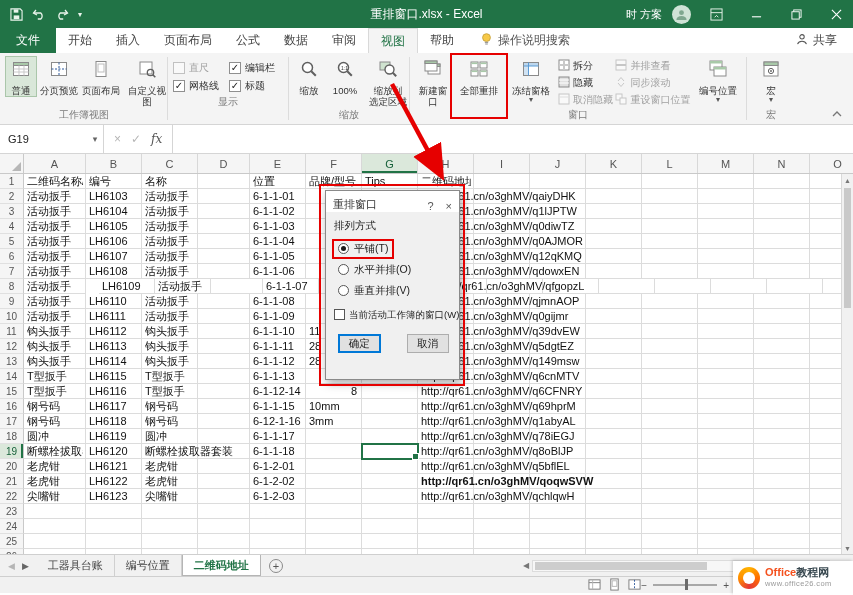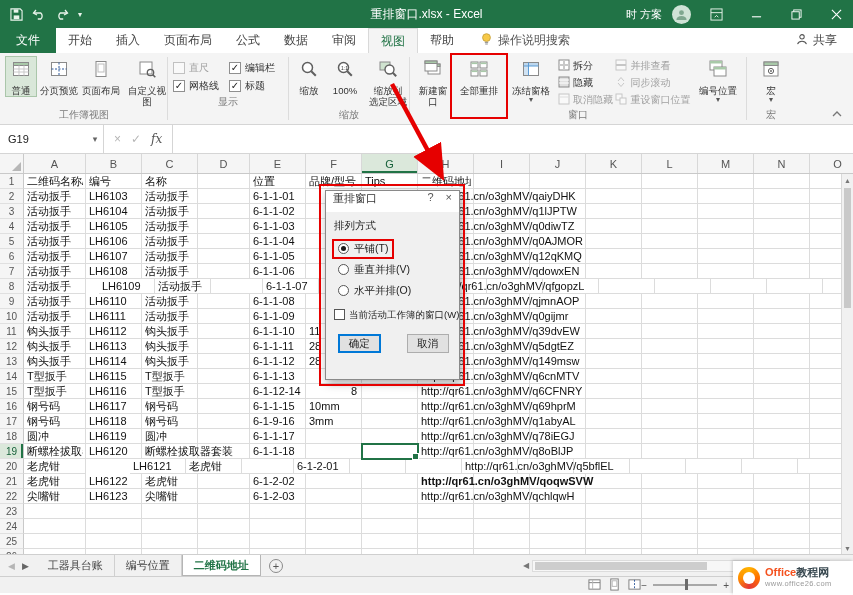--- a/index.html
+++ b/index.html
@@ -91,21 +91,21 @@
 
   
   .statusbar{height:17px;background:#f1f1f1;border-top:1px solid #cfcfcf;position:relative;font-size:10px;color:#555}
   .sb-views{position:absolute;right:212px;top:1px;display:flex;gap:7px;align-items:center}
   .sb-zoom{position:absolute;right:124px;top:1px;display:flex;gap:6px;align-items:center;height:14px}
   .sb-track{width:64px;height:2px;background:#a8a8a8;position:relative}
   .sb-knob{position:absolute;left:50%;top:-5px;width:3px;height:11px;background:#6b6b6b}
 
   
   .dialog{position:absolute;left:325px;top:190px;width:135px;min-height:190px;background:#f0f0f0;border:1px solid #8a8a8a;box-shadow:2px 3px 9px rgba(0,0,0,.35);z-index:20;font-size:10.5px}
-  .dlg-title{height:21px;background:#fff;display:flex;align-items:flex-start;padding:0 7px;color:#333;font-size:11px}
+  .dlg-title{height:21px;background:#fff;display:flex;align-items:flex-end;padding:0 7px;color:#333;font-size:11px}
   .dlg-x{margin-left:auto;display:flex;gap:12px;color:#555}
   .dlg-body{padding:6px 8px 10px}
   .dlg-label{margin:1px 0 6px;color:#222}
   .optline{margin:2px 0;height:19px;display:flex;align-items:center}
   .opt{display:inline-flex;align-items:center;gap:5px;padding:1px 4px}
   .opt.boxed{box-shadow:0 0 0 2px #e60000}
   .rb{width:11px;height:11px;border:1px solid #555;border-radius:50%;background:#fff;position:relative;flex:none}
   .rb.on::after{content:"";position:absolute;inset:2px;background:#1a1a1a;border-radius:50%}
   .dlg-check{display:flex;align-items:flex-start;gap:4px;margin:9px 0 12px;font-size:9.5px;white-space:nowrap;color:#222}
   .cbq{width:11px;height:11px;border:1px solid #555;background:#fff;flex:none}
@@ -944,21 +944,21 @@
             <span class="ctext">钢号码</span>
           </div>
           <div class="gcell" style="width: 56px;">
             <span class="ctext">LH6118</span>
           </div>
           <div class="gcell" style="width: 56px;">
             <span class="ctext">钢号码</span>
           </div>
           <div class="gcell" style="width: 52px;"></div>
           <div class="gcell" style="width: 56px;">
-            <span class="ctext">6-1-9-16</span>
+            <span class="ctext">6-12-1-16</span>
           </div>
           <div class="gcell" style="width: 56px;">
             <span class="ctext">3mm</span>
           </div>
           <div class="gcell" style="width: 56px;"></div>
           <div class="gcell" style="width: 56px;">
             <span class="ctext spill">http://qr61.cn/o3ghMV/q1abyAL</span>
           </div>
           <div class="gcell" style="width: 56px;"></div>
           <div class="gcell" style="width: 56px;"></div>
@@ -1022,21 +1022,21 @@
           <div class="gcell" style="width: 56px;"></div>
           <div class="gcell" style="width: 56px;"></div>
           <div class="gcell" style="width: 56px;"></div>
           <div class="gcell" style="width: 56px;"></div>
         </div>
         <div class="grow">
           <div class="rownum">20</div>
           <div class="gcell" style="width: 62px;">
             <span class="ctext">老虎钳</span>
           </div>
-          <div class="gcell" style="width: 56px; margin-left: 44px;">
+          <div class="gcell" style="width: 56px;">
             <span class="ctext">LH6121</span>
           </div>
           <div class="gcell" style="width: 56px;">
             <span class="ctext">老虎钳</span>
           </div>
           <div class="gcell" style="width: 52px;"></div>
           <div class="gcell" style="width: 56px;">
             <span class="ctext">6-1-2-01</span>
           </div>
           <div class="gcell" style="width: 56px;"></div>
@@ -1248,27 +1248,27 @@
       <div id="dlgOpts">
           <div class="optline">
             <span class="opt boxed">
               <span class="rb on"></span>
               <span>平铺(T)</span>
             </span>
           </div>
           <div class="optline">
             <span class="opt">
               <span class="rb"></span>
-              <span>垂直并排(V)</span>
+              <span>水平并排(O)</span>
             </span>
           </div>
           <div class="optline">
             <span class="opt">
               <span class="rb"></span>
-              <span>水平并排(O)</span>
+              <span>垂直并排(V)</span>
             </span>
           </div>
         </div>
       <label class="dlg-check">
         <span class="cbq"></span>
         <span>当前活动工作簿的窗口(W)</span>
       </label>
       <div class="dlg-actions">
         <button class="ok">确定</button>
         <button>取消</button>

